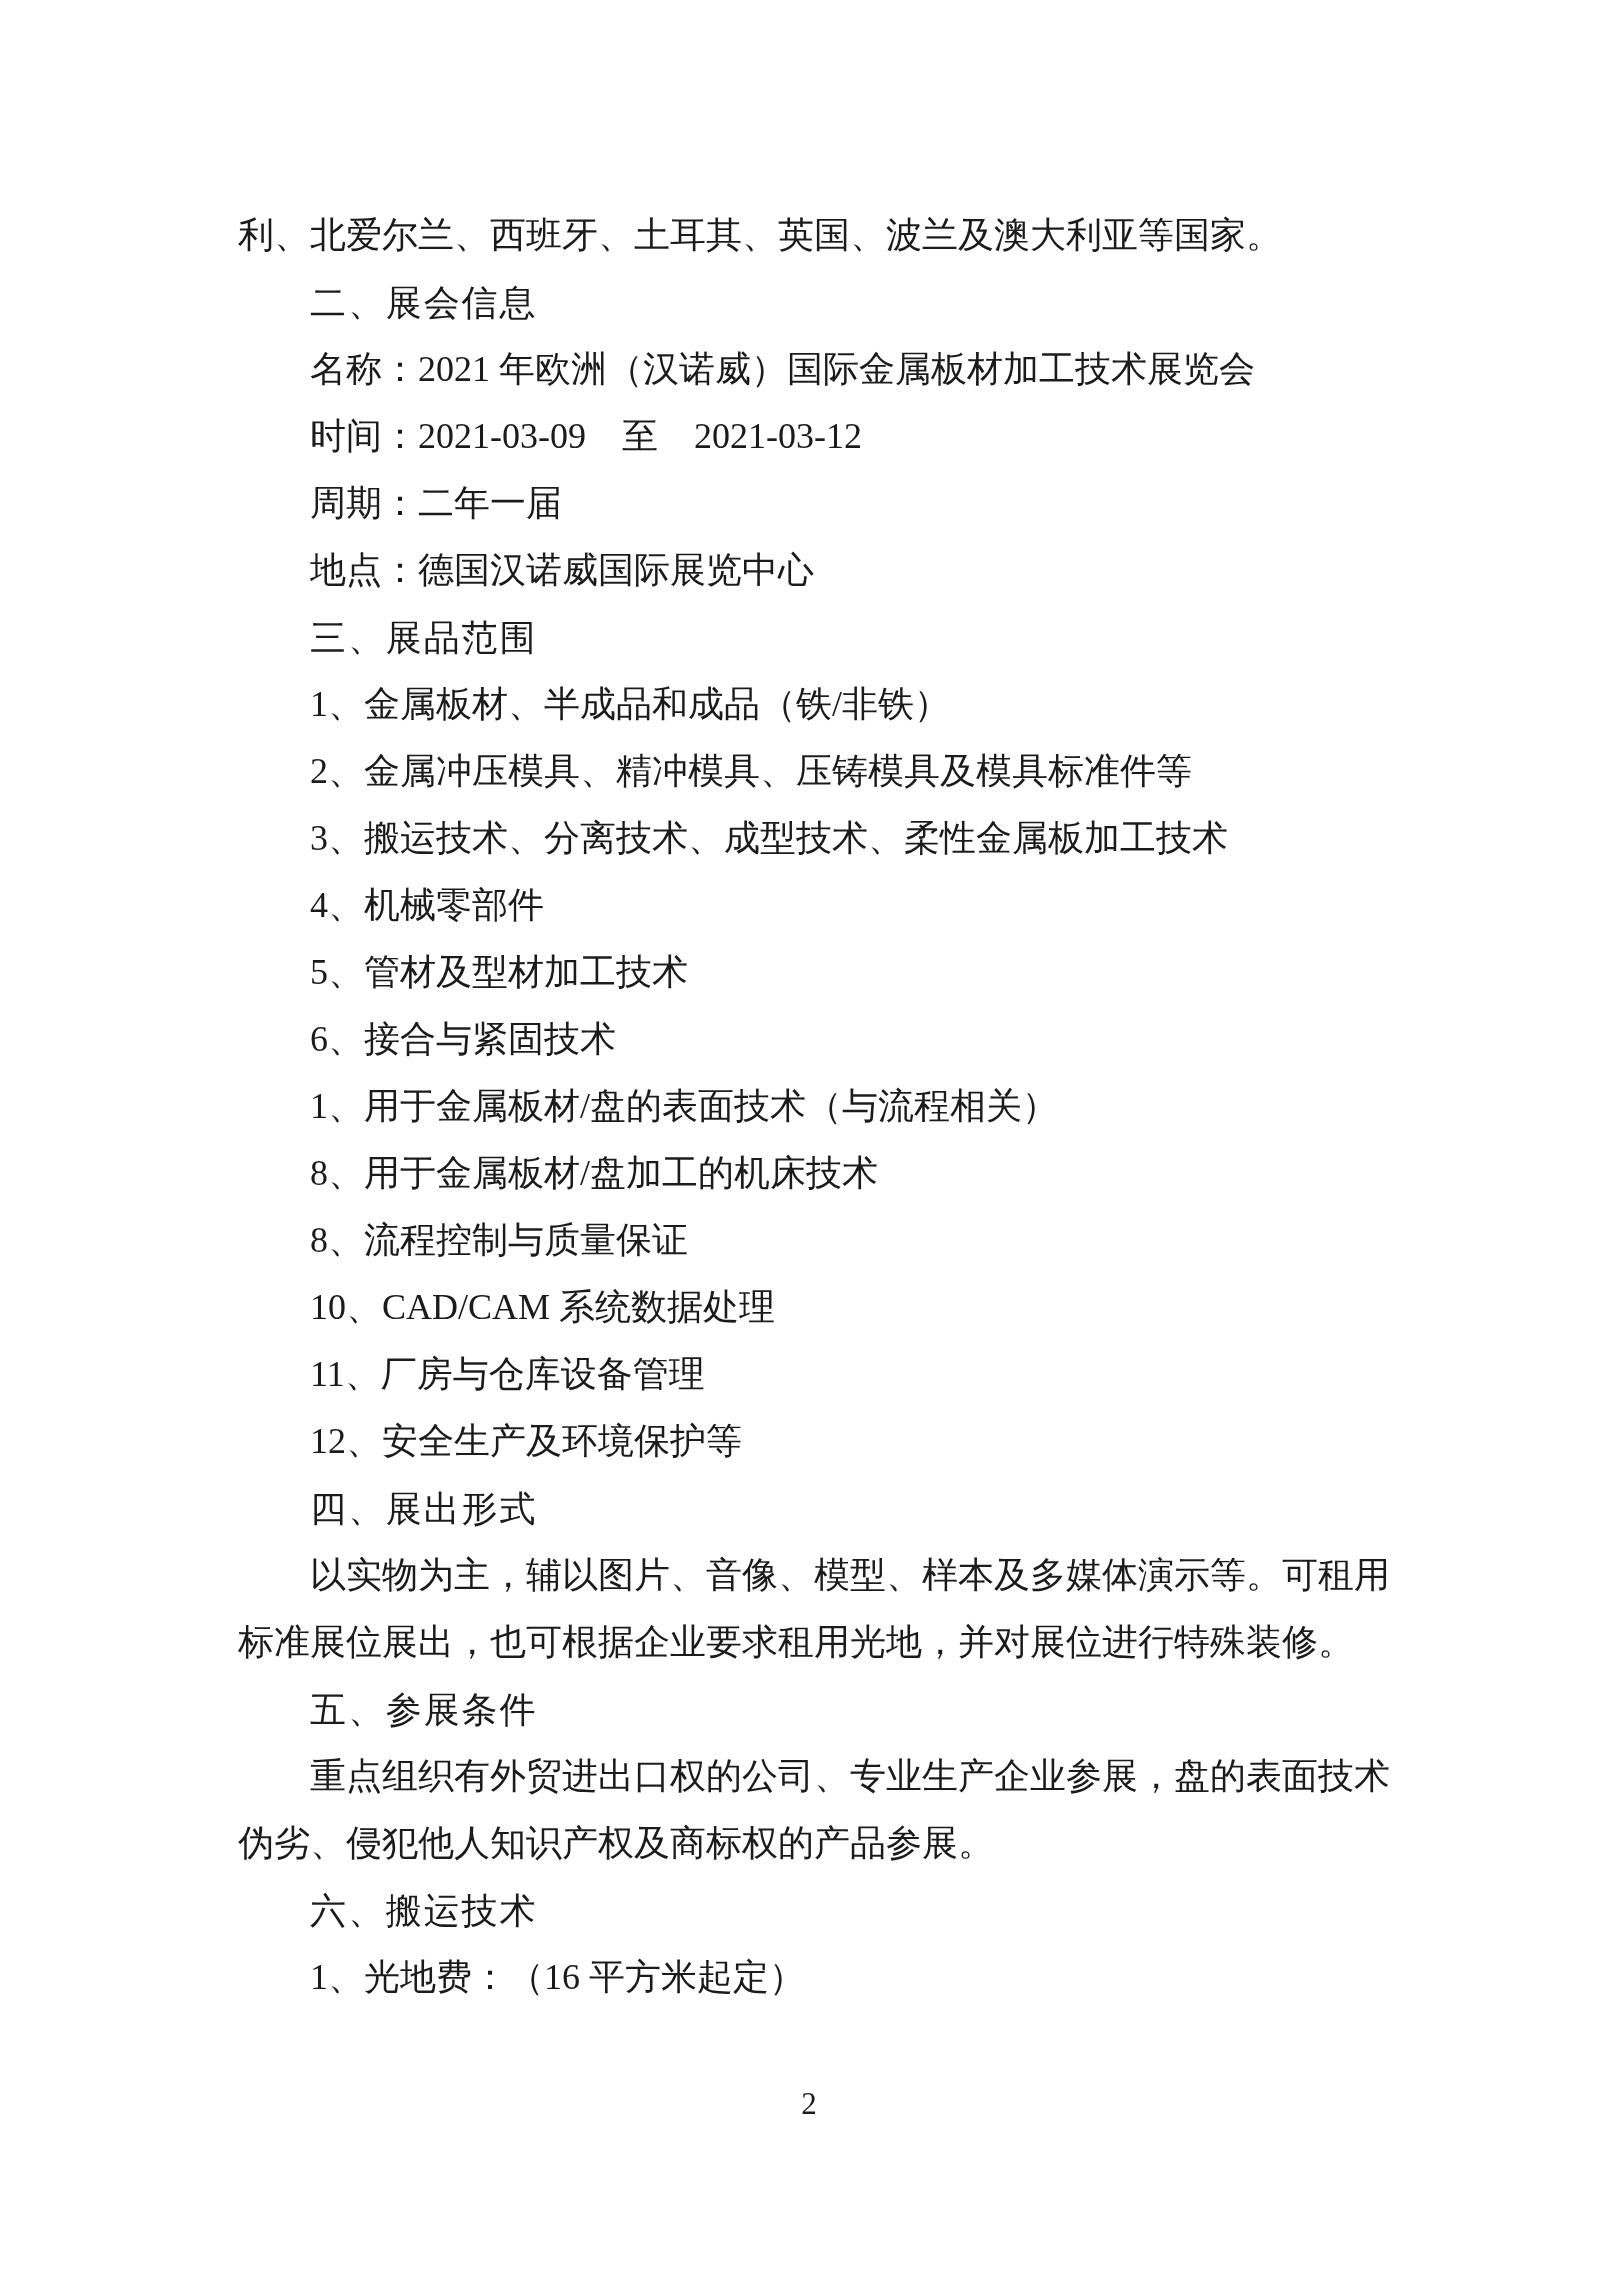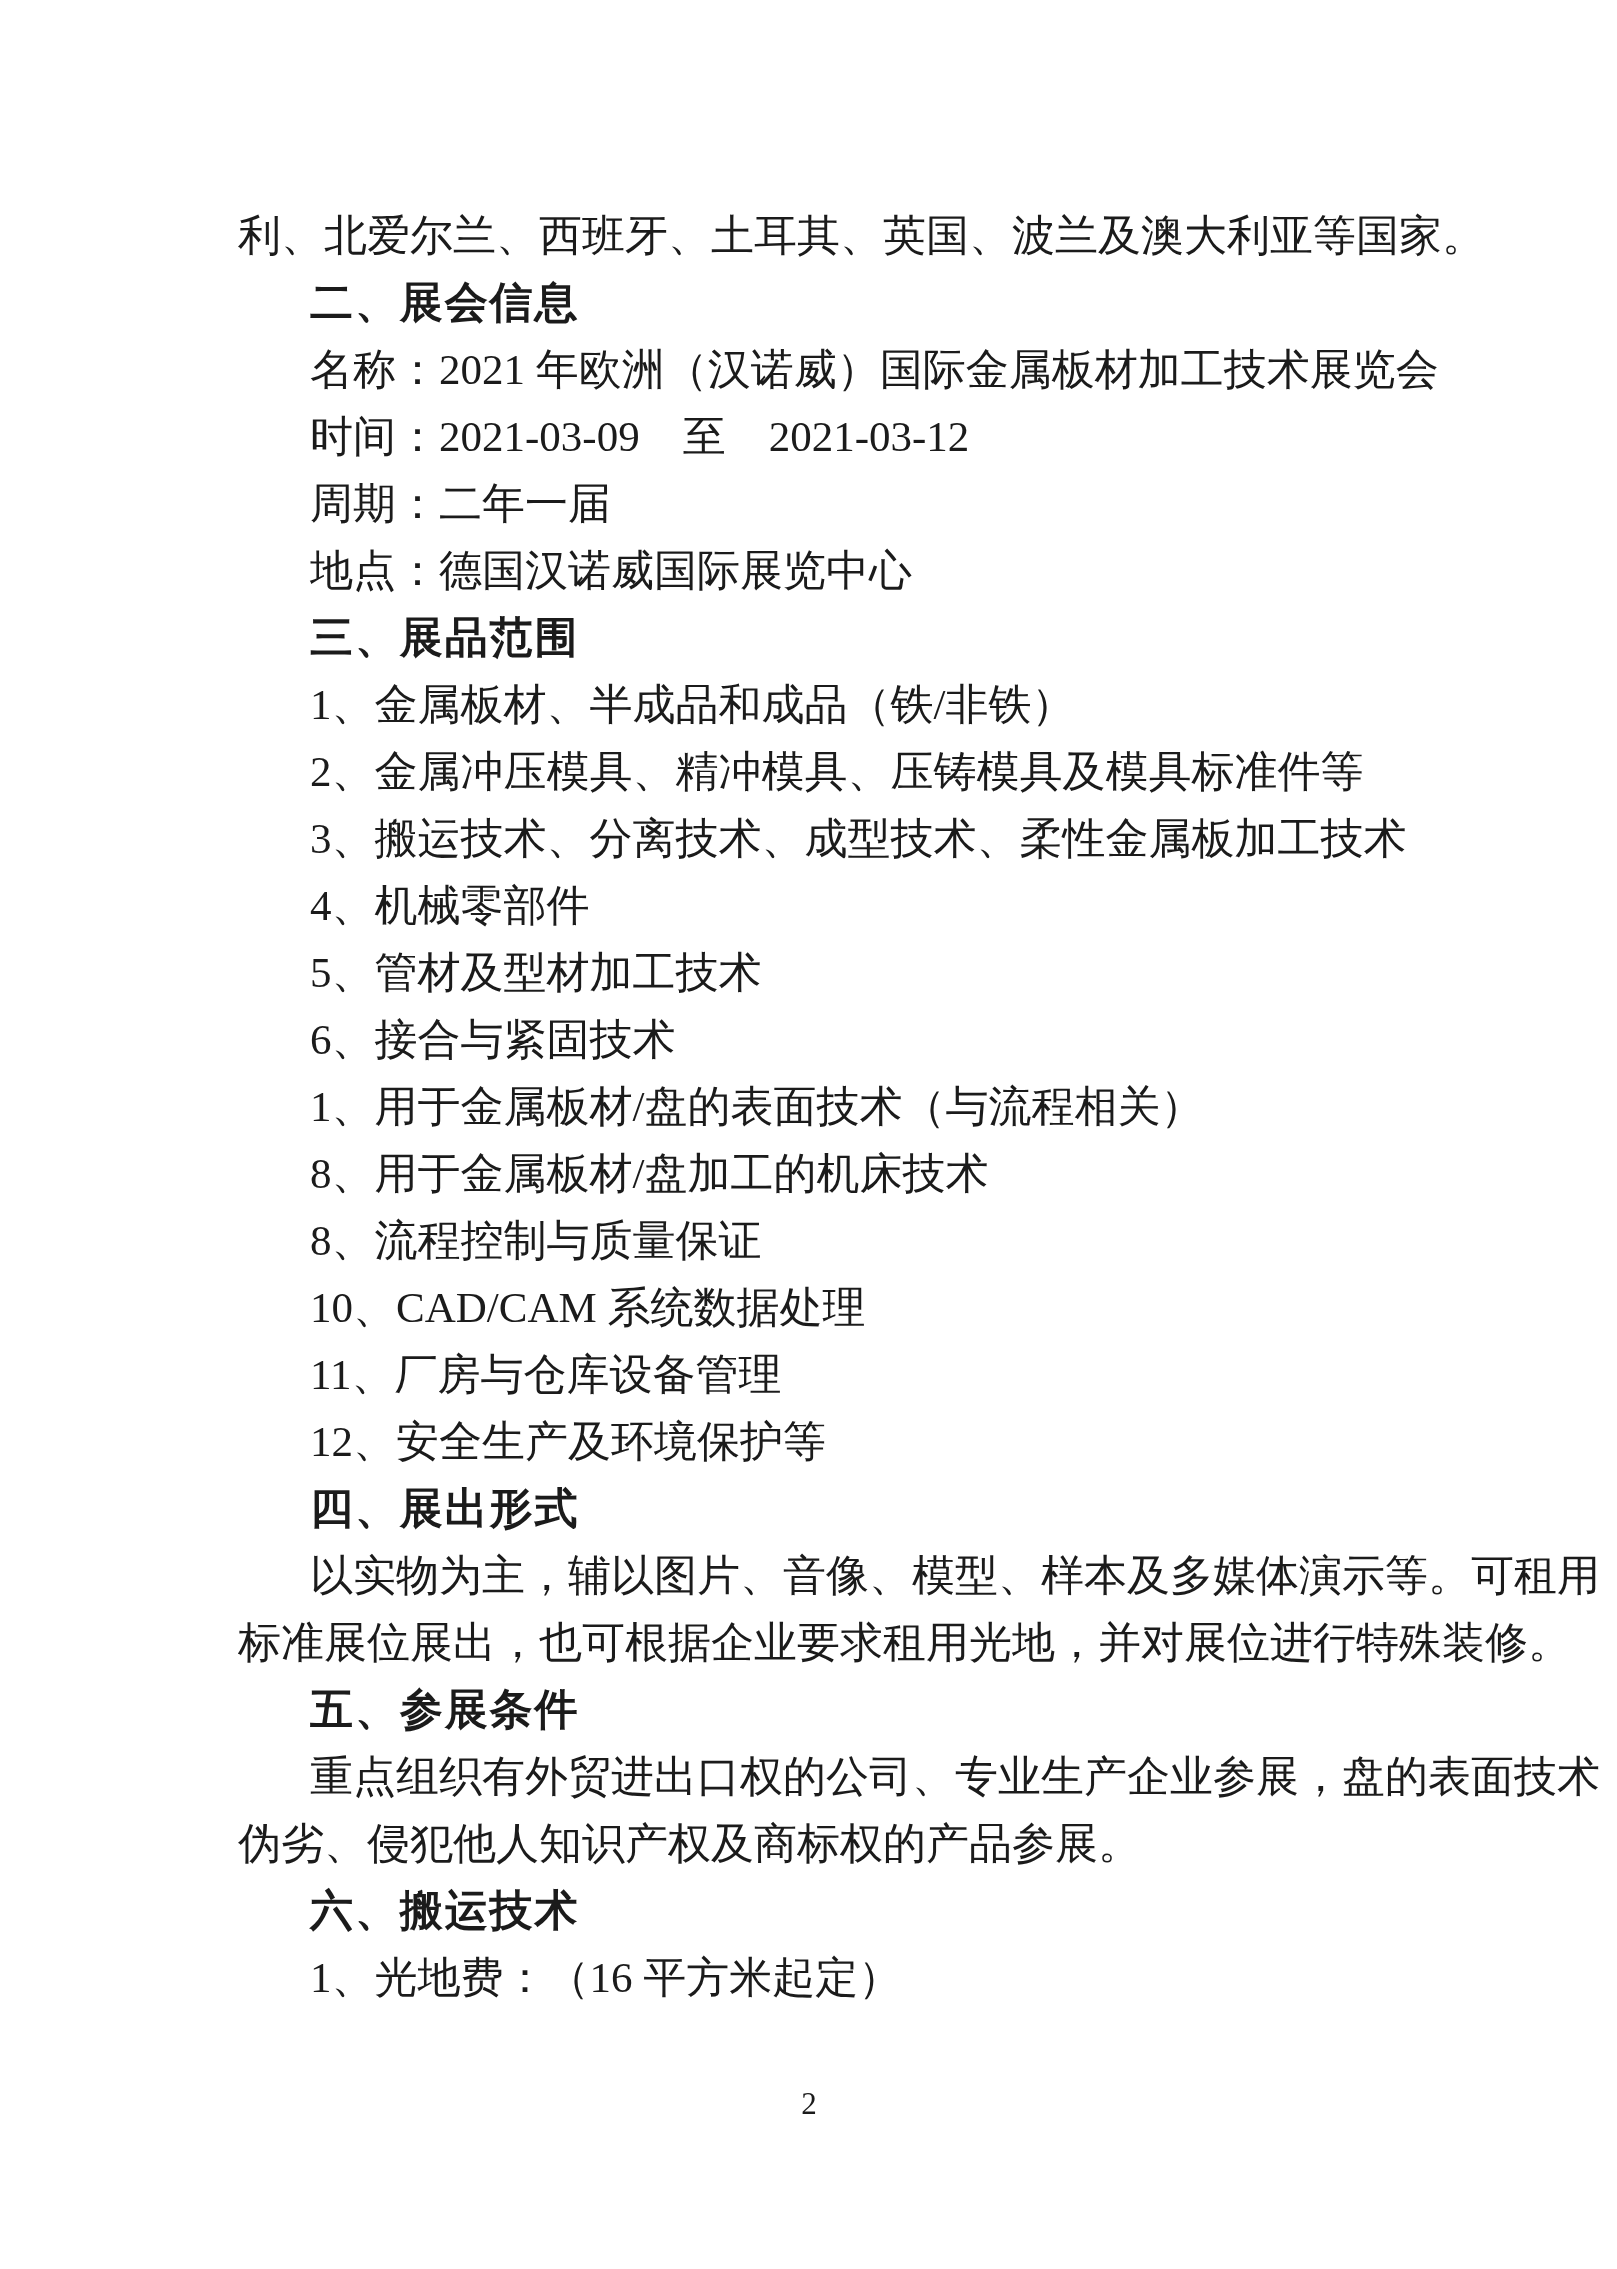--- a/index.html
+++ b/index.html
@@ -14,33 +14,33 @@
     background: #ffffff;
     overflow: hidden;
     font-family: "Liberation Serif", "DejaVu Serif", serif;
     color: #1b1b1b;
   }
   .content {
     position: absolute;
     left: 238px;
     top: 202px;
     width: 1145px;
-    font-size: 43px;
+    font-size: 36px;
     line-height: 67px;
   }
   .ln {
     white-space: pre;
     height: 67px;
   }
   .ind {
     padding-left: 72px;
   }
   .hd {
     font-family: "Liberation Sans", "DejaVu Sans", sans-serif;
-    font-weight: 700;
+    font-weight: 400;
     letter-spacing: 1.9px;
   }
   .page-number {
     position: absolute;
     top: 2085px;
     left: 0;
     width: 100%;
     text-align: center;
     font-size: 31px;
     line-height: 38px;

